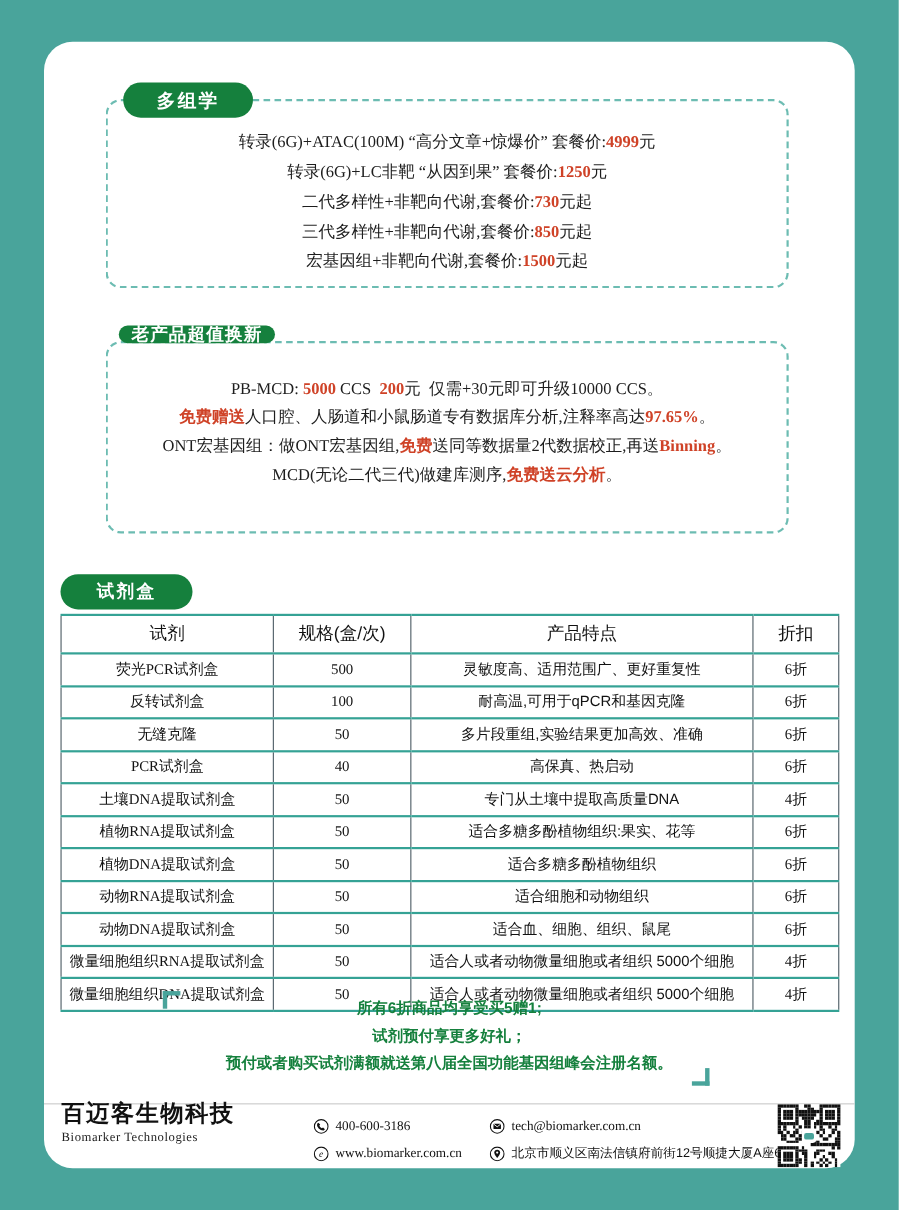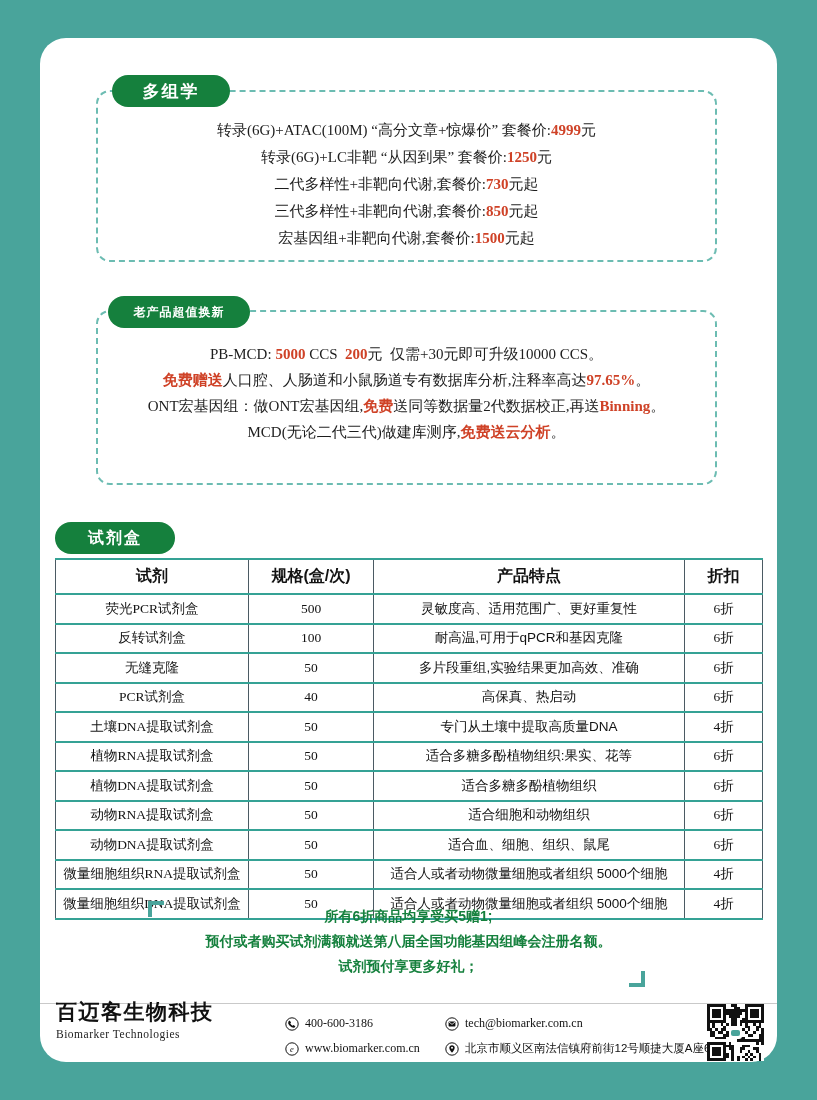--- a/index.html
+++ b/index.html
@@ -19,38 +19,38 @@
     border:2px dashed #6cbcb2;border-radius:14px;box-sizing:border-box;
   }
   .box-multiomics{top:52px;height:172px;}
   .box-tradein{top:272px;height:175px;}
   .badge{
     position:absolute;background:#15803d;color:#ffffff;
     border-radius:17px;display:flex;align-items:center;justify-content:center;
     font-weight:bold;letter-spacing:2px;
   }
   .badge-multiomics{left:14px;top:-17px;width:118px;height:32px;font-size:17px;}
-  .badge-tradein{left:10px;top:-16px;width:142px;height:32px;font-size:12px;letter-spacing:1px;}
+  .badge-tradein{left:10px;top:-16px;width:142px;height:16px;font-size:16px;letter-spacing:1px;}
   .badge-kits{position:absolute;left:15px;top:484px;width:120px;height:32px;font-size:16px;}
   .rich-lines{text-align:center;color:#1d1d1d;font-family:"Liberation Serif",serif;}
   .box-multiomics .rich-lines{padding-top:25px;font-size:15px;line-height:27px;}
   .box-tradein .rich-lines{padding-top:29px;font-size:15px;line-height:26px;}
   .rich-line span{white-space:pre-wrap;}
   .red{color:#cf4227;font-weight:bold;}
   
   table.kits{
     position:absolute;left:15px;top:520px;width:707px;
     border-collapse:collapse;table-layout:fixed;
   }
   table.kits th,table.kits td{
     border-top:2px solid #35a295;border-bottom:2px solid #35a295;
     border-left:1.5px solid #4b5a63;border-right:1.5px solid #4b5a63;
     text-align:center;color:#121212;padding:0;
   }
-  table.kits th{height:33px;font-size:16px;font-weight:bold;}
+  table.kits th{height:33px;font-size:16px;font-weight:normal;}
   table.kits td{height:27.5px;font-size:13.5px;}
   td.c-name,td.c-spec,td.c-disc{font-family:"Liberation Serif",serif;font-size:14px;}
   .w1{width:193px;} .w2{width:125px;} .w3{width:311px;} .w4{width:78px;}
   
   .notes{
     position:absolute;left:0;top:866px;width:737px;text-align:center;
     font-size:14px;font-weight:600;color:#15803d;line-height:25px;
   }
   .bracket{position:absolute;width:12px;height:12px;}
   .bracket-tl{left:108px;top:863px;border-left:4px solid #49a49b;border-top:4px solid #49a49b;}
@@ -196,22 +196,22 @@
           <td class="c-feat">适合人或者动物微量细胞或者组织  5000个细胞</td>
           <td class="c-disc">4折</td>
         </tr>
       </tbody>
   </table>
 
   <span class="bracket bracket-tl"></span>
   <span class="bracket bracket-br"></span>
   <div class="notes">
       <div>所有6折商品均享受买5赠1;</div>
+      <div>试剂预付享更多好礼；</div>
       <div>预付或者购买试剂满额就送第八届全国功能基因组峰会注册名额。</div>
-      <div>试剂预付享更多好礼；</div>
     </div>
 
   <div class="divider"></div>
 
   <div class="logo">
     <div class="logo-cn">百迈客生物科技</div>
     <div class="logo-en">Biomarker Technologies</div>
   </div>
 
   <div class="contact c-phone">

